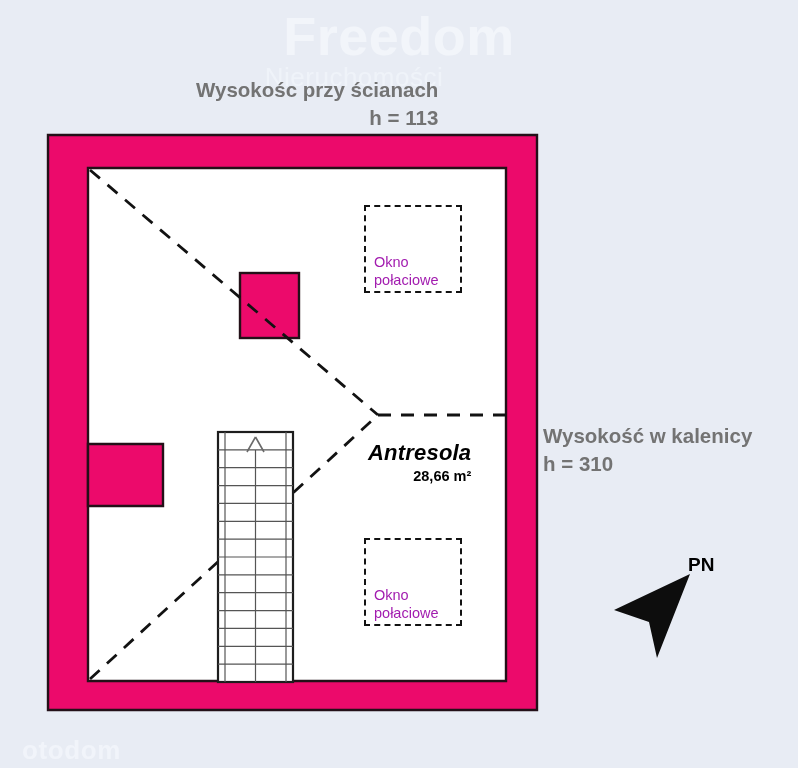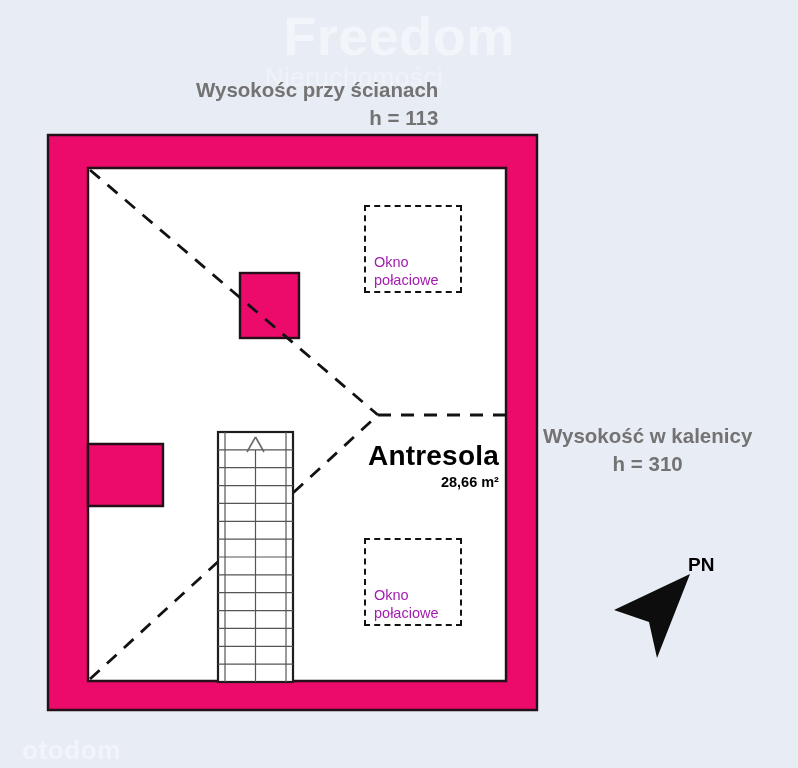--- a/index.html
+++ b/index.html
@@ -79,35 +79,36 @@
   #label-walls .l2 {
     display: block;
     text-align: right;
   }
   #label-ridge {
     left: 543px;
     top: 422px;
   }
   #label-ridge .l2 {
     display: block;
-    text-align: center;
+    text-align: left;
   }
   
   #room-label {
     position: absolute;
     left: 368px;
     top: 440px;
     color: #000;
     white-space: nowrap;
   }
   #room-label .room-name {
     display: block;
-    font-size: 28px;
+    font-size: 22px;
     font-weight: 700;
     letter-spacing: 0.2px;
+    font-style: italic;
   }
   #room-label .room-area {
     display: block;
     font-size: 14.5px;
     font-weight: 700;
     margin-top: 2px;
     margin-left: 2px;
     text-align: right;
   }
   

